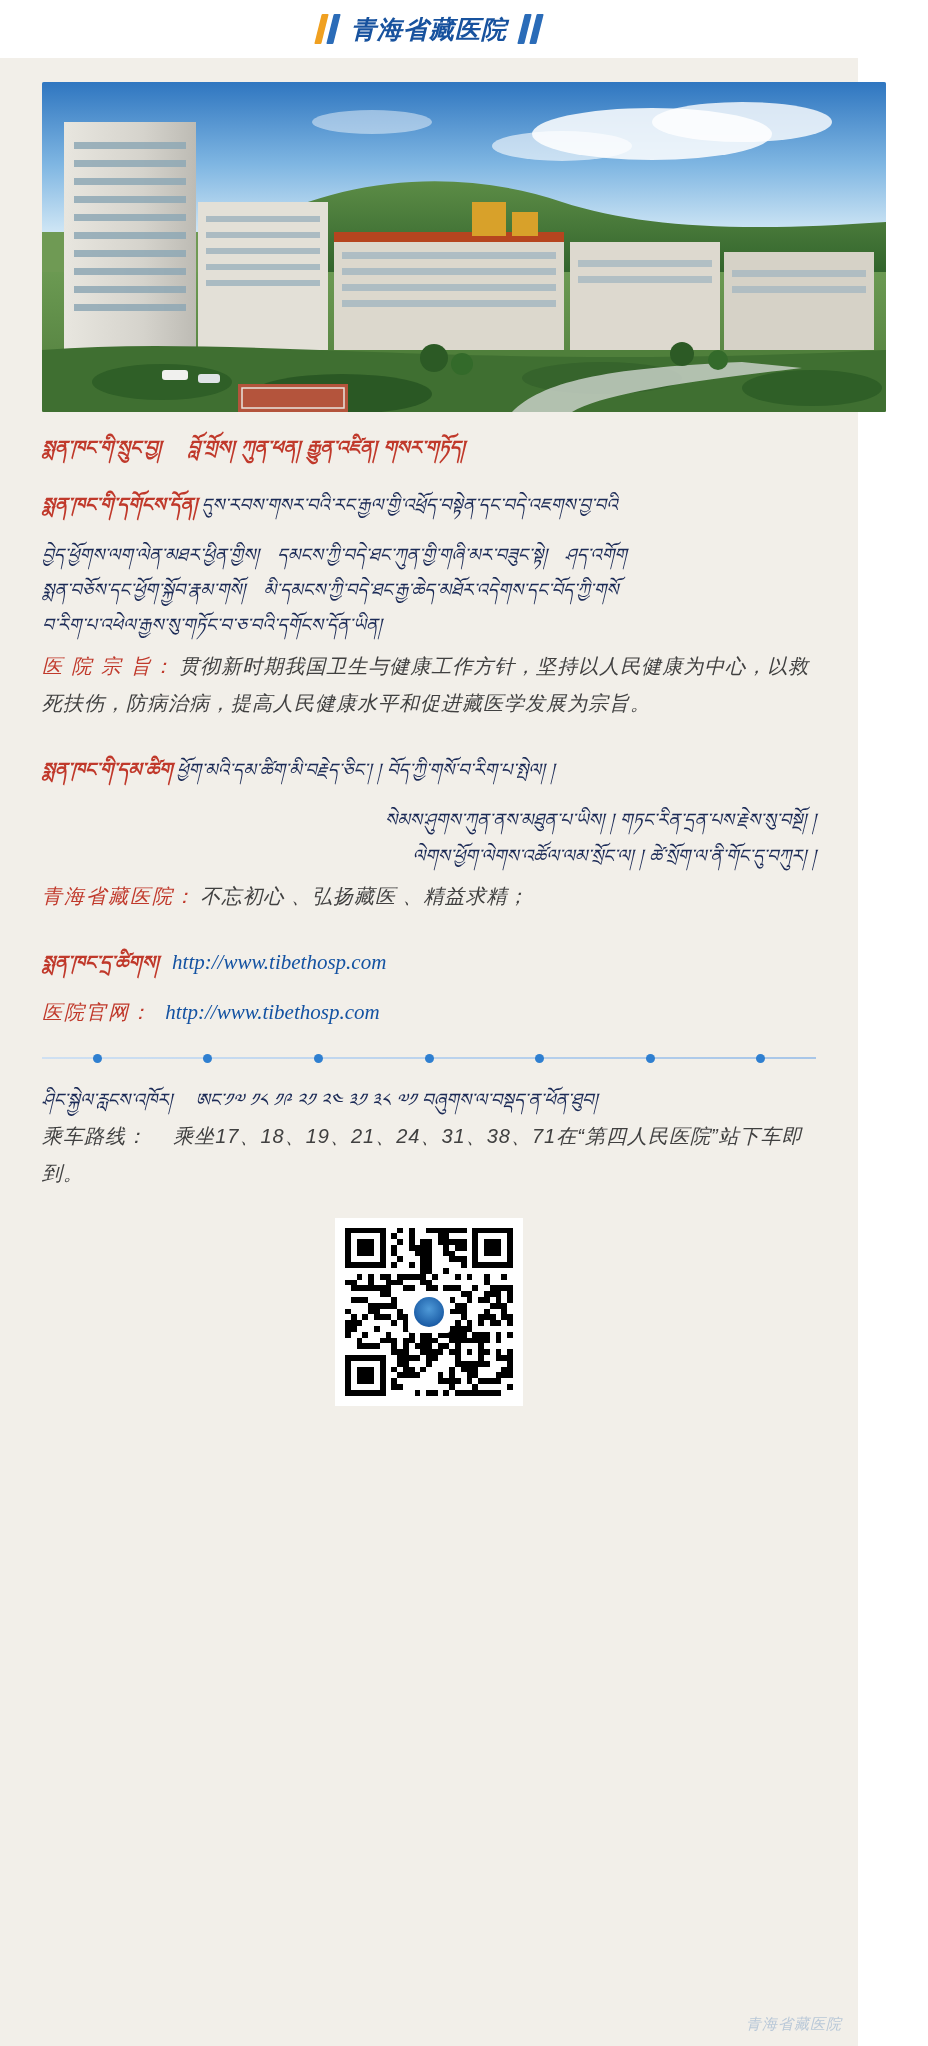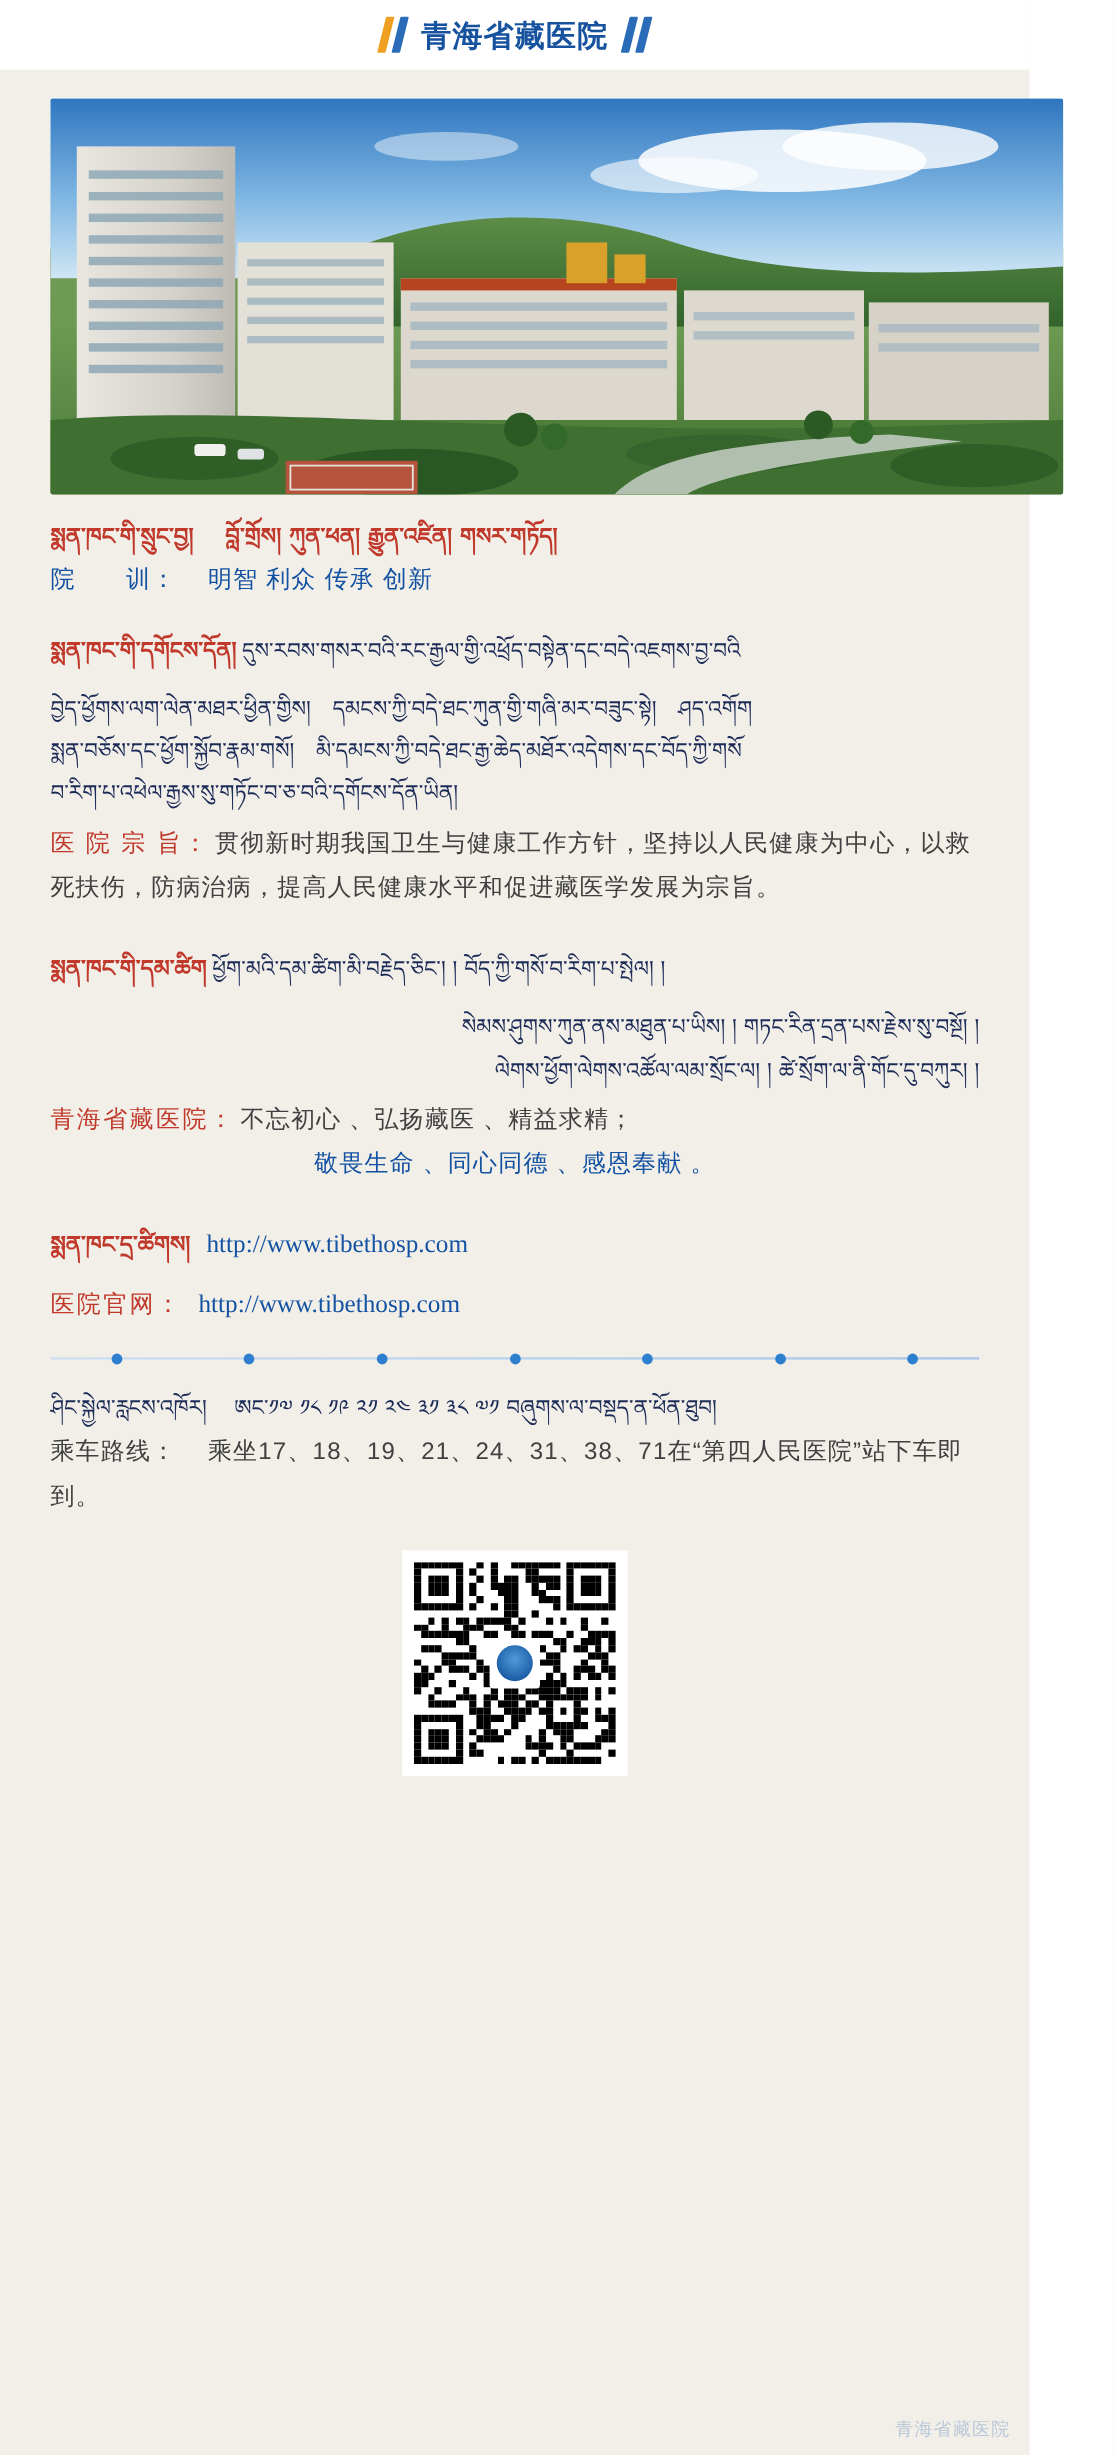--- a/index.html
+++ b/index.html
@@ -10,20 +10,21 @@
     width: 928px;
     background: #ffffff;
     font-family: "Liberation Sans", sans-serif;
   }
   .page {
     width: 858px;
     min-height: 2046px;
     background: #f2efe9;
     position: relative;
     box-sizing: border-box;
+    font-style: italic;
   }
   
   .header {
     height: 58px;
     background: #ffffff;
     display: flex;
     align-items: center;
     justify-content: center;
     gap: 14px;
   }
@@ -300,25 +301,20 @@
         <circle cx="676" cy="278" r="10" fill="#336a2a"></circle>
       </svg>
     </div>
 
     <div class="block">
       <div class="tib">
         <span>སྨན་ཁང་གི་སྲུང་བྱ།</span>
         <span>&nbsp;&nbsp;</span>
         <span>བློ་གྲོས། ཀུན་ཕན། རྒྱུན་འཛིན། གསར་གཏོད།</span>
       </div>
-      <div class="cn">
-        <span class="cn">院　　训：</span>
-        <span>&nbsp;&nbsp;</span>
-        <span>明智 利众 传承 创新</span>
-      </div>
     </div>
 
     <div class="block">
       <div>
         <span class="inline-tib">སྨན་ཁང་གི་དགོངས་དོན།</span>
         <span class="tib-dark">དུས་རབས་གསར་བའི་རང་རྒྱལ་གྱི་འཕྲོད་བསྟེན་དང་བདེ་འཇགས་བྱ་བའི</span>
         <div class="tib-dark">བྱེད་ཕྱོགས་ལག་ལེན་མཐར་ཕྱིན་གྱིས།　དམངས་ཀྱི་བདེ་ཐང་ཀུན་གྱི་གཞི་མར་བཟུང་སྟེ།　ཤད་འགོག</div>
         <div class="tib-dark">སྨན་བཅོས་དང་ཕྱོག་སྐྱོབ་རྣམ་གསོ།　མི་དམངས་ཀྱི་བདེ་ཐང་རྒྱ་ཆེད་མཐོར་འདེགས་དང་བོད་ཀྱི་གསོ</div>
         <div class="tib-dark">བ་རིག་པ་འཕེལ་རྒྱས་སུ་གཏོང་བ་ཅ་བའི་དགོངས་དོན་ཡིན།</div>
       </div>
@@ -331,21 +327,20 @@
     <div class="block" style="margin-top:26px;">
       <div>
         <span class="inline-tib">སྨན་ཁང་གི་དམ་ཚིག</span>
         <span class="tib-dark">ཕྱོག་མའི་དམ་ཚིག་མི་བརྗེད་ཅིང་། ། བོད་ཀྱི་གསོ་བ་རིག་པ་སྤེལ། །</span>
         <div class="tib-line-right">སེམས་ཤུགས་ཀུན་ནས་མཐུན་པ་ཡིས། ། གཏང་རིན་དྲན་པས་རྗེས་སུ་བསྔོ། །</div>
         <div class="tib-line-right">ལེགས་ཕྱོག་ལེགས་འཚོལ་ལམ་སྲོང་ལ། ། ཚེ་སྲོག་ལ་ནི་གོང་དུ་བཀུར། །</div>
       </div>
       <div style="margin-top:4px;">
         <span class="label-cn">青海省藏医院：</span>
         <span class="body-cn">不忘初心 、弘扬藏医 、精益求精；</span>
-        <div class="indent-center">敬畏生命 、同心同德 、感恩奉献 。</div>
       </div>
     </div>
 
     <div class="block" style="margin-top:26px;">
       <div>
         <span class="inline-tib">སྨན་ཁང་དྲ་ཚིགས།</span>
         <span>&nbsp;</span>
         <span class="url">http://www.tibethosp.com</span>
       </div>
       <div style="margin-top:4px;">

